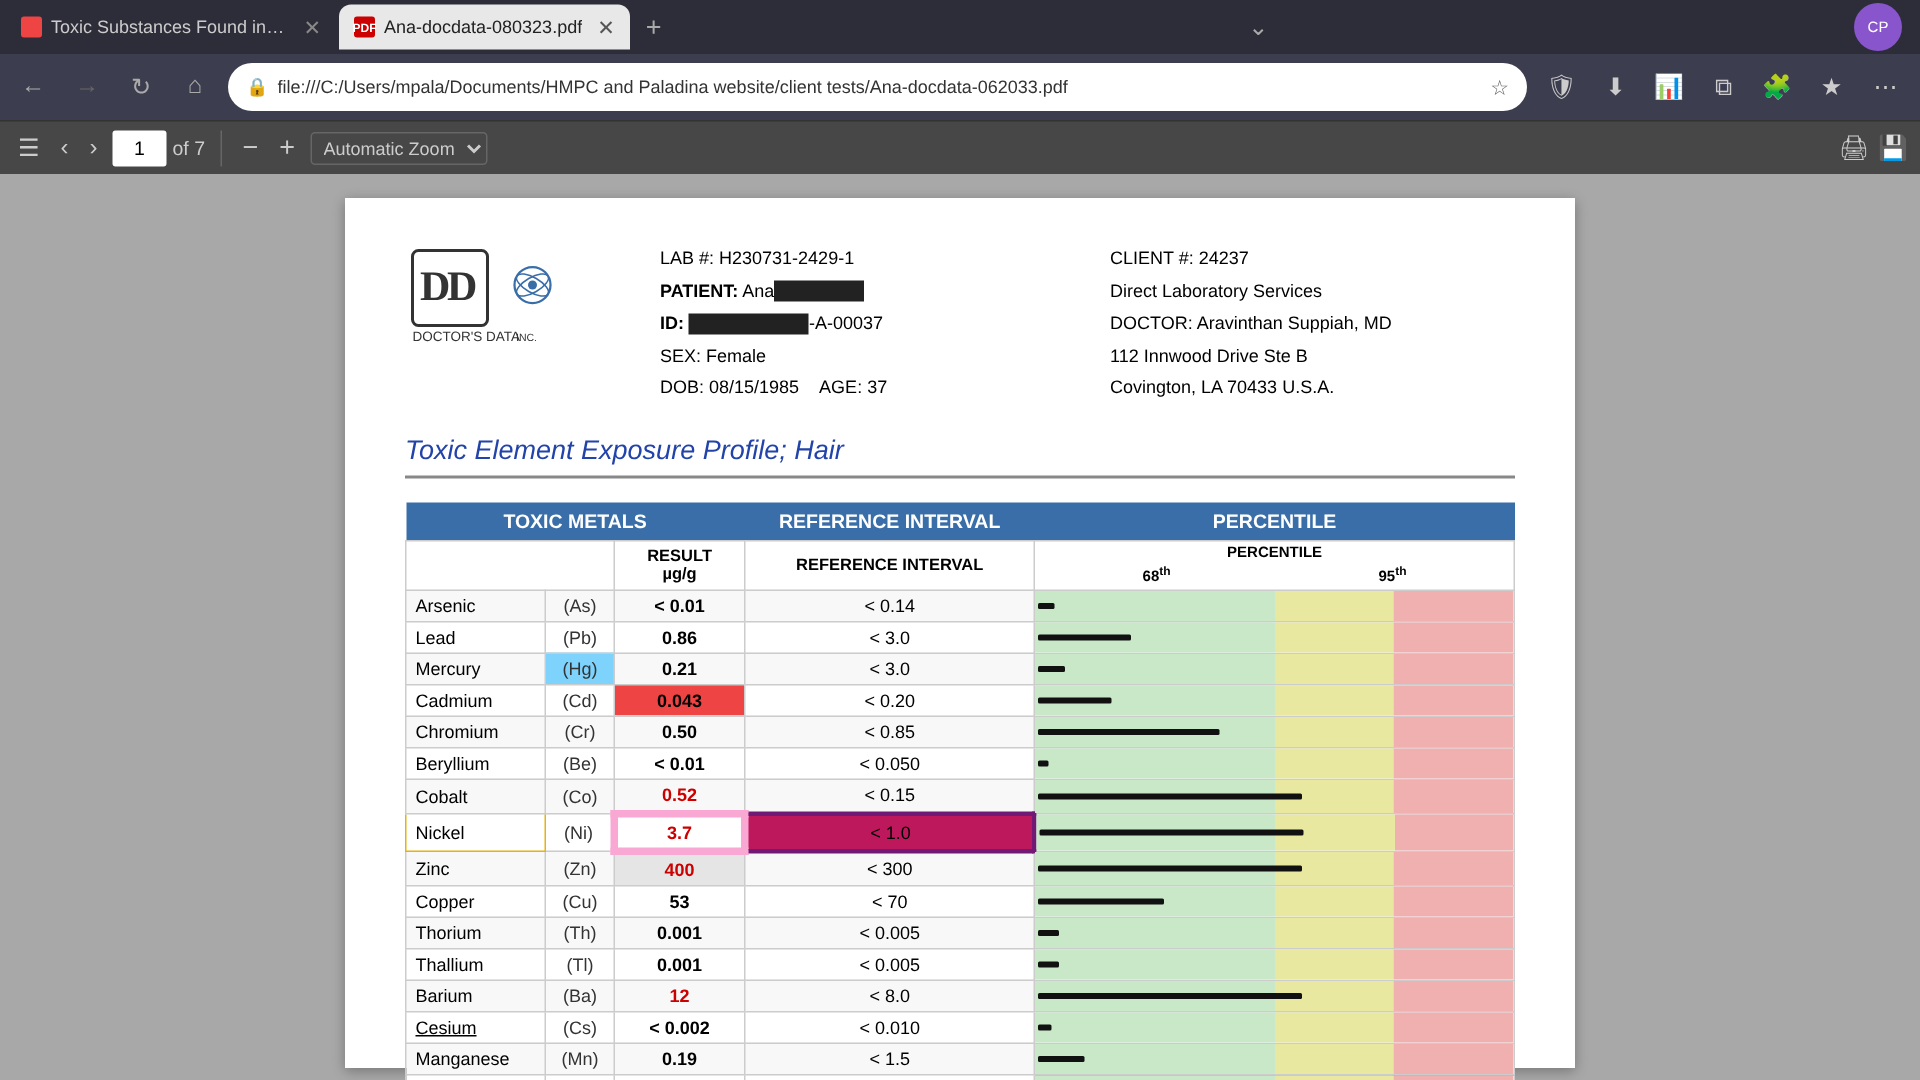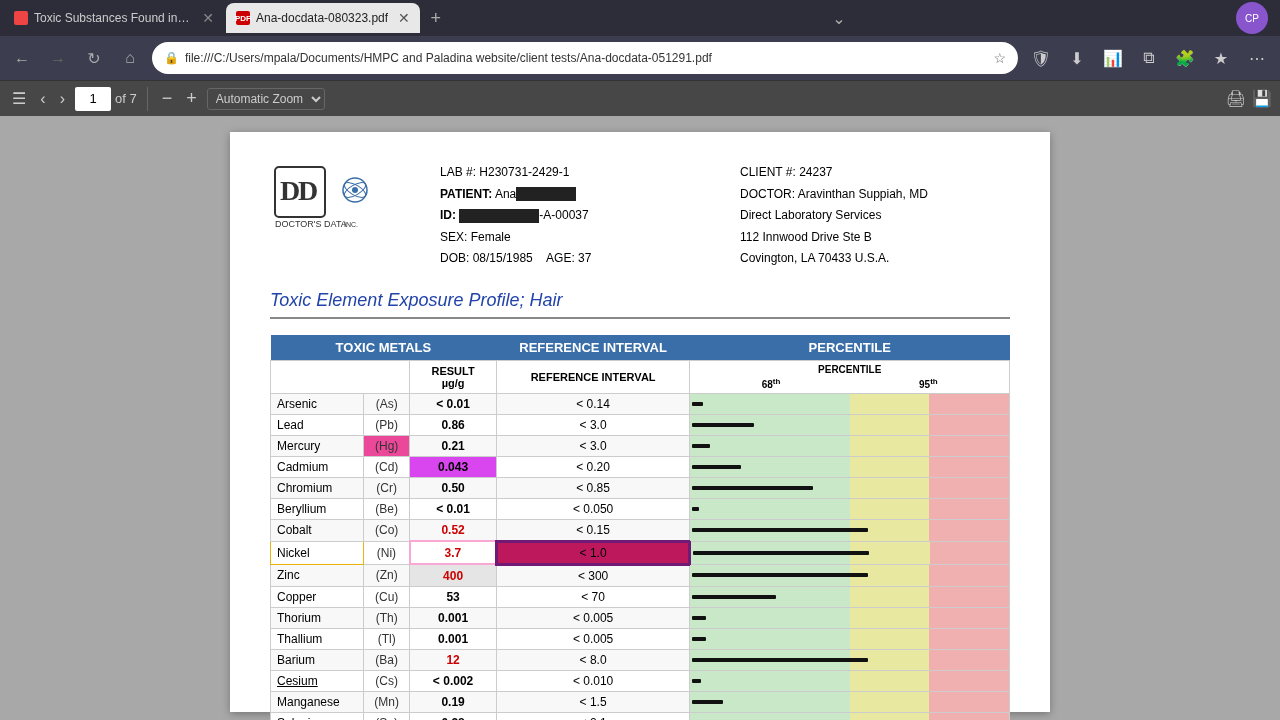--- a/index.html
+++ b/index.html
@@ -113,21 +113,21 @@
     </div>
   </div>
 
   <div class="address-bar">
     <div class="nav-btn">←</div>
     <div class="nav-btn" style="color:#666;">→</div>
     <div class="nav-btn">↻</div>
     <div class="nav-btn">⌂</div>
     <div class="url-bar">
       <span class="url-lock">🔒</span>
-      <span class="url-text">file:///C:/Users/mpala/Documents/HMPC and Paladina website/client tests/Ana-docdata-051291.pdf</span>
+      <span class="url-text">file:///C:/Users/mpala/Documents/HMPC and Paladina website/client tests/Ana-docdata-062033.pdf</span>
       <div class="url-actions">
         <span class="url-action-btn">☆</span>
       </div>
     </div>
     <div class="toolbar-right">
       <div class="toolbar-icon">🛡</div>
       <div class="toolbar-icon">⬇</div>
       <div class="toolbar-icon">📊</div>
       <div class="toolbar-icon">⧉</div>
       <div class="toolbar-icon">🧩</div>
@@ -186,22 +186,22 @@
             <b>ID:</b> <span class="id-redacted"></span><span>-A-00037</span>
           </div>
           <div>SEX: Female</div>
           <div>
             <span>DOB: 08/15/1985</span>&nbsp;&nbsp;&nbsp;&nbsp;<span>AGE: 37</span>
           </div>
         </div>
 
         <div class="client-info">
           <div>CLIENT #: 24237</div>
+          <div>Direct Laboratory Services</div>
           <div>DOCTOR: Aravinthan Suppiah, MD</div>
-          <div>Direct Laboratory Services</div>
           <div>112 Innwood Drive Ste B</div>
           <div>Covington, LA 70433 U.S.A.</div>
         </div>
       </div>
 
       <div class="report-title">Toxic Element Exposure Profile; Hair</div>
 
       <table class="data-table">
         <tbody>
           <tr class="table-header-row">
@@ -250,36 +250,36 @@
       <div class="zones-bg" style="position:absolute;top:0;left:0;right:0;bottom:0;display:flex;">
         <div class="z1" style="flex:2; background:#c8e8c8;"></div>
         <div class="z2" style="flex:1; background:#e8e8a0;"></div>
         <div class="z3" style="flex:1; background:#f0b0b0;"></div>
       </div>
       <div style="position:absolute; top:50%; transform:translateY(-50%); left:2px; width:61.60000000000001px; height:4px; background:#111; z-index:2; border-radius:1px;"></div>
     </td>
   </tr>
             <tr class="data-row">
     <td class="element-name" style="background:#f8f8f8; border:1px solid #ccc; padding:3px 6px;">Mercury</td>
-    <td class="element-symbol" style="background:#ec4899; border:1px solid #ccc; padding:3px 6px; text-align:center;">(Hg)</td>
+    <td class="element-symbol" style="background:#7dd3fc; border:1px solid #ccc; padding:3px 6px; text-align:center;">(Hg)</td>
     <td class="result-val" style="background:#f8f8f8; border:1px solid #ccc; padding:3px 6px; text-align:center; font-weight:bold; color:#000;">0.21</td>
     <td class="ref-val" style="background:#f8f8f8; border:1px solid #ccc; padding:3px 6px; text-align:center;">&lt; 3.0</td>
     <td class="bar-cell" style="background:#f8f8f8; border:1px solid #ccc; min-width:260px; height:18px; position:relative;">
       <div class="zones-bg" style="position:absolute;top:0;left:0;right:0;bottom:0;display:flex;">
         <div class="z1" style="flex:2; background:#c8e8c8;"></div>
         <div class="z2" style="flex:1; background:#e8e8a0;"></div>
         <div class="z3" style="flex:1; background:#f0b0b0;"></div>
       </div>
       <div style="position:absolute; top:50%; transform:translateY(-50%); left:2px; width:17.6px; height:4px; background:#111; z-index:2; border-radius:1px;"></div>
     </td>
   </tr>
             <tr class="data-row">
     <td class="element-name" style="background:#ffffff; border:1px solid #ccc; padding:3px 6px;">Cadmium</td>
     <td class="element-symbol" style="background:#ffffff; border:1px solid #ccc; padding:3px 6px; text-align:center;">(Cd)</td>
-    <td class="result-val" style="background:#d946ef; border:1px solid #ccc; padding:3px 6px; text-align:center; font-weight:bold; color:#000;">0.043</td>
+    <td class="result-val" style="background:#ef4444; border:1px solid #ccc; padding:3px 6px; text-align:center; font-weight:bold; color:#000;">0.043</td>
     <td class="ref-val" style="background:#ffffff; border:1px solid #ccc; padding:3px 6px; text-align:center;">&lt; 0.20</td>
     <td class="bar-cell" style="background:#ffffff; border:1px solid #ccc; min-width:260px; height:18px; position:relative;">
       <div class="zones-bg" style="position:absolute;top:0;left:0;right:0;bottom:0;display:flex;">
         <div class="z1" style="flex:2; background:#c8e8c8;"></div>
         <div class="z2" style="flex:1; background:#e8e8a0;"></div>
         <div class="z3" style="flex:1; background:#f0b0b0;"></div>
       </div>
       <div style="position:absolute; top:50%; transform:translateY(-50%); left:2px; width:48.400000000000006px; height:4px; background:#111; z-index:2; border-radius:1px;"></div>
     </td>
   </tr>
@@ -321,21 +321,21 @@
         <div class="z1" style="flex:2; background:#c8e8c8;"></div>
         <div class="z2" style="flex:1; background:#e8e8a0;"></div>
         <div class="z3" style="flex:1; background:#f0b0b0;"></div>
       </div>
       <div style="position:absolute; top:50%; transform:translateY(-50%); left:2px; width:176px; height:4px; background:#111; z-index:2; border-radius:1px;"></div>
     </td>
   </tr>
             <tr class="data-row">
     <td class="element-name" style="background:#ffffff; border:1px solid #eab308; padding:3px 6px;">Nickel</td>
     <td class="element-symbol" style="background:#ffffff; border:1px solid #ccc; padding:3px 6px; text-align:center;">(Ni)</td>
-    <td class="result-val" style="background:#ffffff; border:2px solid #f9a8d4; padding:3px 6px; text-align:center; font-weight:bold; color:#cc0000;">3.7</td>
+    <td class="result-val" style="background:#ffffff; border:5px solid #f9a8d4; padding:3px 6px; text-align:center; font-weight:bold; color:#cc0000;">3.7</td>
     <td class="ref-val" style="background:#be185d; border:3px solid #701a75; padding:3px 6px; text-align:center;">&lt; 1.0</td>
     <td class="bar-cell" style="background:#ffffff; border:1px solid #ccc; min-width:260px; height:18px; position:relative;">
       <div class="zones-bg" style="position:absolute;top:0;left:0;right:0;bottom:0;display:flex;">
         <div class="z1" style="flex:2; background:#c8e8c8;"></div>
         <div class="z2" style="flex:1; background:#e8e8a0;"></div>
         <div class="z3" style="flex:1; background:#f0b0b0;"></div>
       </div>
       <div style="position:absolute; top:50%; transform:translateY(-50%); left:2px; width:176px; height:4px; background:#111; z-index:2; border-radius:1px;"></div>
     </td>
   </tr>

